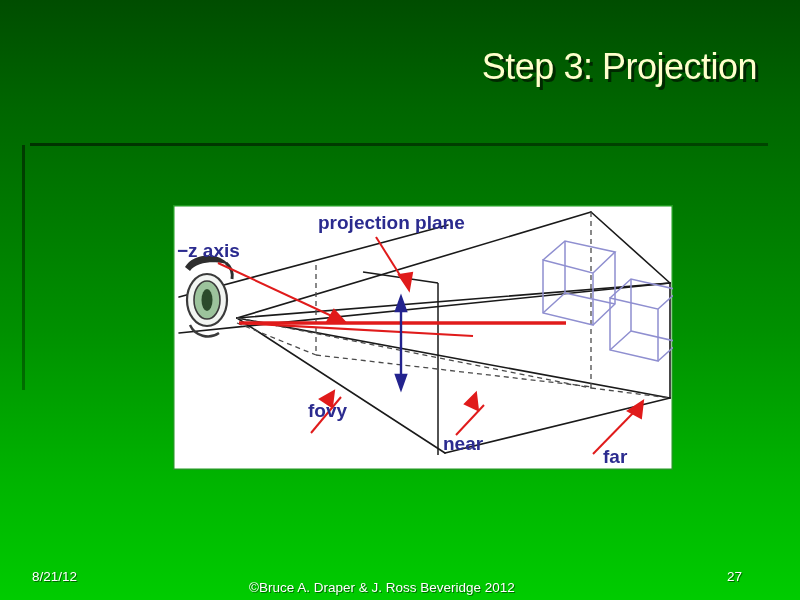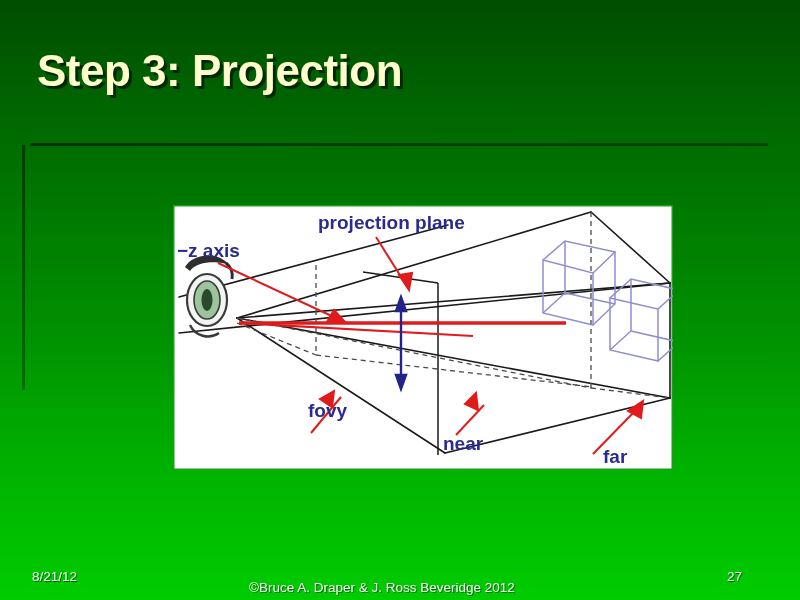--- a/index.html
+++ b/index.html
@@ -16,27 +16,28 @@
     background: linear-gradient(to bottom, #004d00 0%, #006600 18%, #009000 55%, #00b400 80%, #00cc00 100%);
     font-family: "Liberation Sans", sans-serif;
   }
 
   
   .title {
     position: absolute;
     left: 37px;
     top: 48px;
     width: 720px;
-    font-size: 44px;
-    font-weight: bold;
+    font-size: 36px;
+    font-weight: normal;
     color: #ffffcc;
     letter-spacing: -0.5px;
     line-height: 1.05;
     text-shadow: 3px 3px 0 rgba(0,30,0,0.85);
     white-space: nowrap;
+    text-align: right;
   }
 
   
   .rule-h {
     position: absolute;
     left: 30px;
     top: 143px;
     width: 738px;
     height: 3px;
     background: linear-gradient(to right, rgba(0,40,0,0.85), rgba(0,55,0,0.75));

